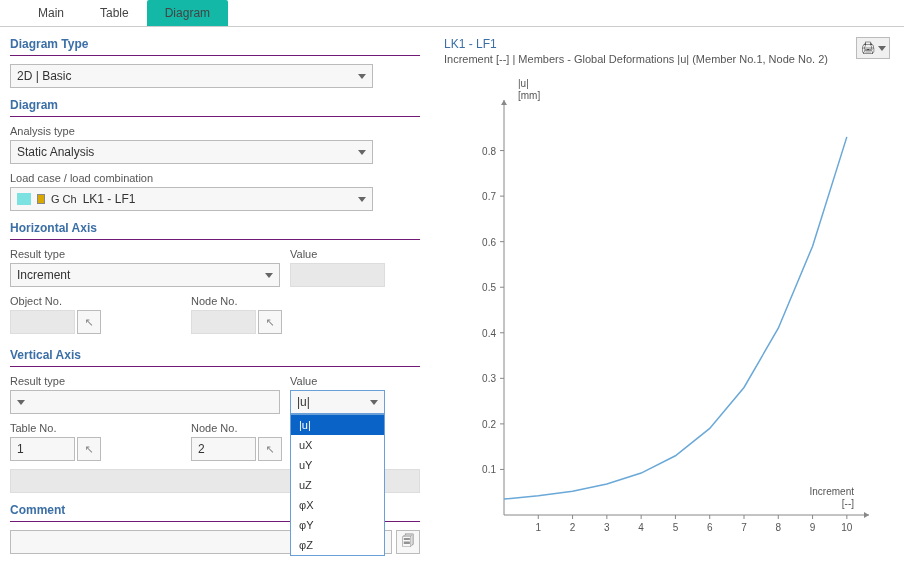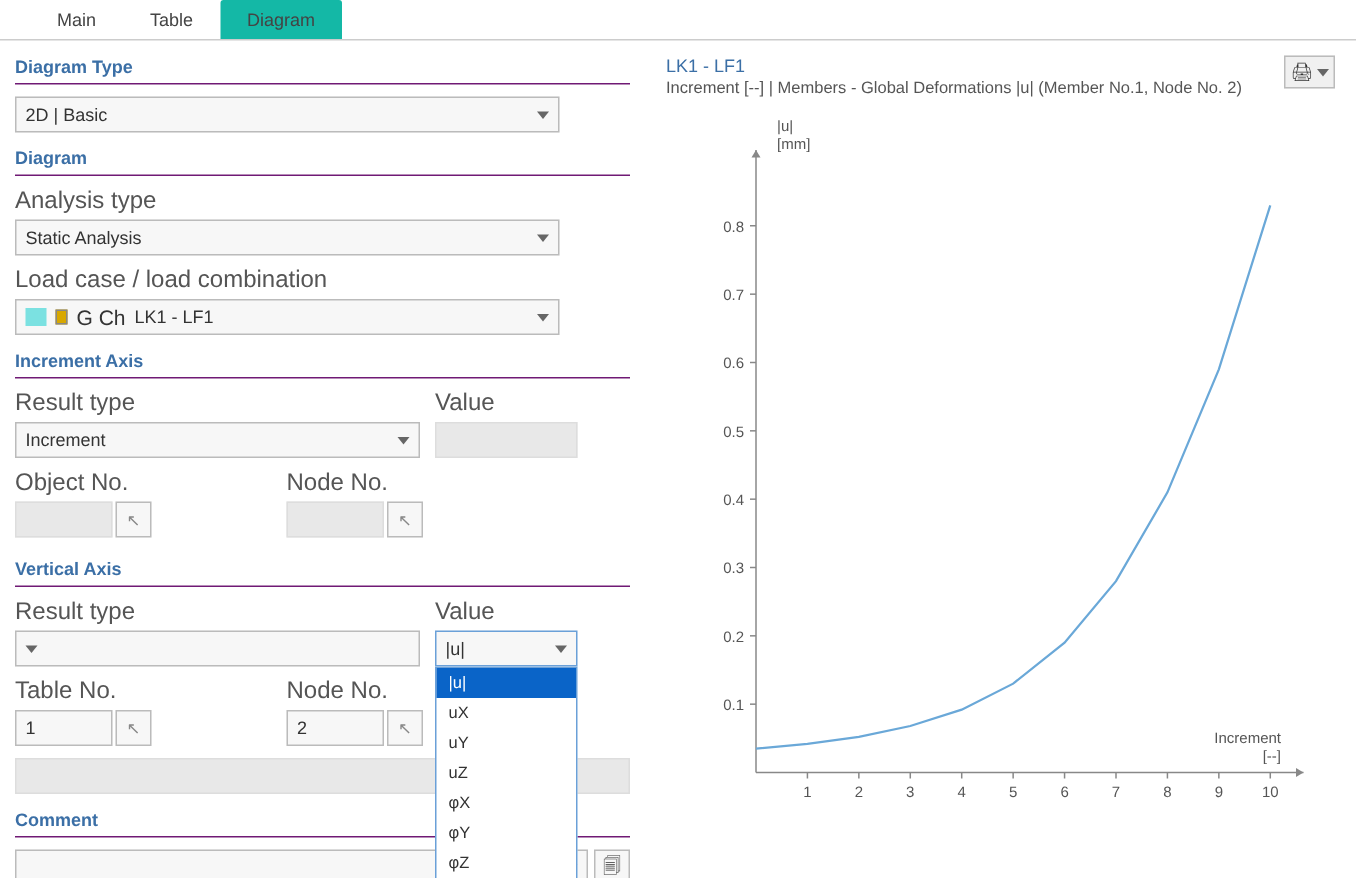--- a/index.html
+++ b/index.html
@@ -6,34 +6,34 @@
 body { margin: 0; background: #fff; font-size: 12px; color: #333; width: 904px; height: 588px; overflow: hidden; }
 .tabs { display: flex; background: #fff; border-bottom: 1px solid #ccc; padding: 0 20px; }
 .tab { padding: 6px 18px; cursor: pointer; color: #444; }
 .tab.active { background: #14b8a6; border-radius: 2px 2px 0 0; }
 .container { display: flex; height: calc(100% - 30px); }
 .left-panel { width: 430px; padding: 4px 10px 10px 10px; overflow-y: auto; }
 .right-panel { flex: 1; padding: 10px 14px; position: relative; }
 .section-title { color: #3b6fa6; font-weight: bold; font-size: 12px; padding: 6px 0 4px 0; border-bottom: 1px solid #701a75; margin-bottom: 8px; }
 .field-row { display: flex; gap: 10px; margin-bottom: 8px; }
 .field { display: flex; flex-direction: column; }
-.field-label { color: #555; font-size: 16px; margin-bottom: 3px; }
+.field-label { color: #555; font-size: 11px; margin-bottom: 3px; }
 .select { border: 1px solid #bbb; background: #f7f7f7; padding: 4px 6px; height: 24px; display: flex; align-items: center; justify-content: space-between; cursor: pointer; position: relative; }
 .select.wide { width: 363px; }
 .select.med { width: 270px; }
 .select.sm { width: 95px; }
 .input { border: 1px solid #bbb; background: #f7f7f7; padding: 4px 6px; height: 24px; width: 65px; }
 .input.disabled { background: #e8e8e8; border-color: #ddd; }
 .icon-btn { width: 24px; height: 24px; border: 1px solid #bbb; background: #f7f7f7; display: flex; align-items: center; justify-content: center; cursor: pointer; }
 .chev { width: 0; height: 0; border-left: 4px solid transparent; border-right: 4px solid transparent; border-top: 5px solid #666; }
 .loadcase { display: flex; align-items: center; gap: 6px; }
 .lc-box { width: 14px; height: 12px; }
 .lc-cyan { background: #7be1e1; }
 .lc-yel { width: 8px; height: 10px; background: #d8a800; border: 1px solid #888; }
-.lc-gch { font-size: 14px; color: #333; }
+.lc-gch { font-size: 11px; color: #333; }
 .dropdown-open { position: relative; }
 .dropdown-list { position: absolute; top: 23px; left: -1px; right: -1px; background: #fff; border: 1px solid #6aa0d8; z-index: 10; }
 .dropdown-item { padding: 4px 8px; cursor: pointer; font-size: 11px; }
 .dropdown-item.selected { background: #0a64c8; color: #fff; }
 .comment-row { display: flex; gap: 4px; }
 .comment-input { flex: 1; border: 1px solid #bbb; background: #f7f7f7; height: 24px; display:flex; align-items:center; justify-content:flex-end; padding:0 6px;}
 .chart-title { color: #3b6fa6; font-size: 12px; }
 .chart-sub { color: #555; font-size: 11px; margin-top: 2px; }
 .print-btn { position: absolute; top: 10px; right: 14px; width: 34px; height: 22px; border: 1px solid #bbb; background: #f0f0f0; display:flex; align-items:center; justify-content:center; gap:2px; cursor:pointer;}
 .chart-area { position: relative; margin-top: 10px; }
@@ -78,21 +78,21 @@
             <span class="lc-yel"></span>
             <span class="lc-gch">G Ch</span>
             <span>LK1 - LF1</span>
           </span>
           <span class="chev"></span>
         </div>
       </div>
     </div>
 
     <div class="mb-section">
-      <div class="section-title">Increment Axis</div>
+      <div class="section-title">Horizontal Axis</div>
       <div class="field-row">
         <div class="field">
           <span class="field-label">Result type</span>
           <div class="select med">
             <span>Increment</span>
             <span class="chev"></span>
           </div>
         </div>
         <div class="field">
           <span class="field-label">Value</span>

